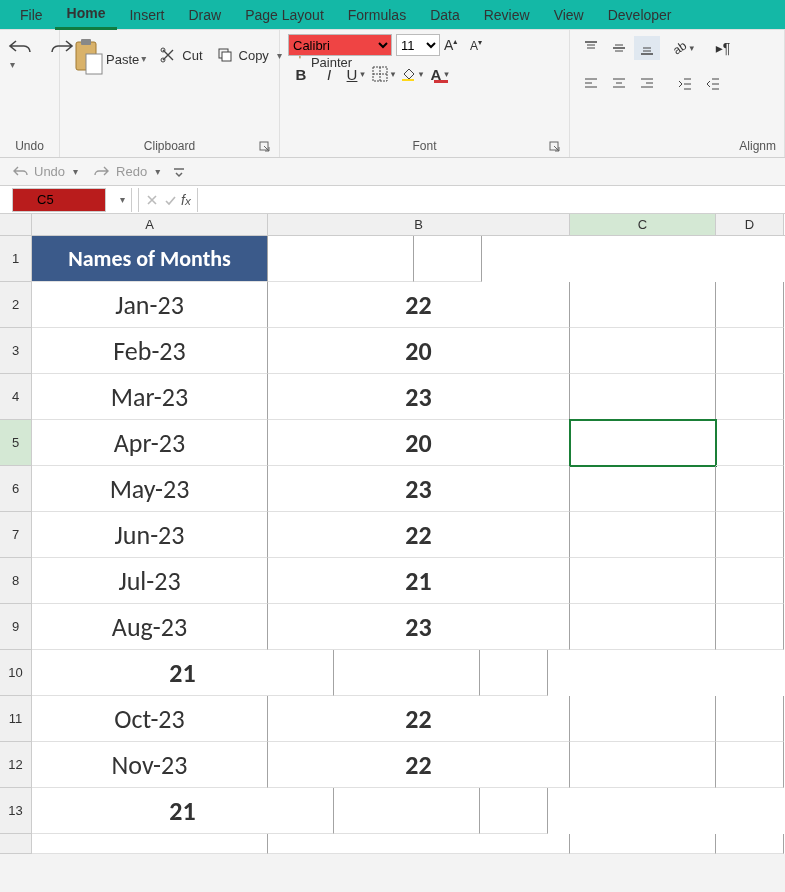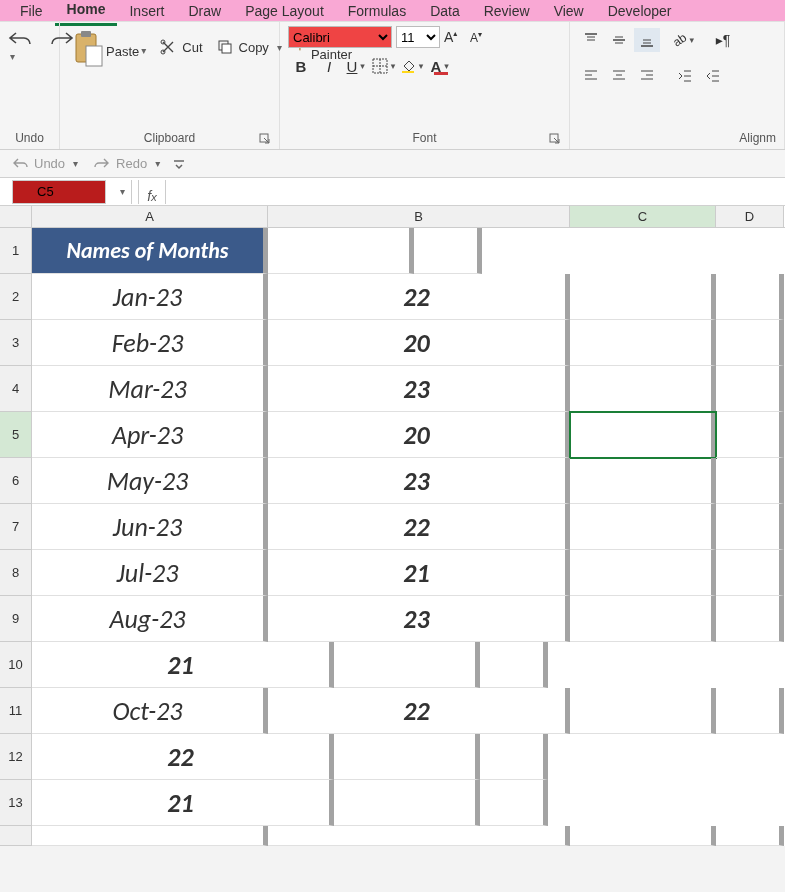--- a/index.html
+++ b/index.html
@@ -7,23 +7,23 @@
   font-family: "Segoe UI", Arial, sans-serif;
   font-size: 13px;
   background: #f3f3f3;
   width: 785px;
   height: 892px;
   overflow: hidden;
   color: #333;
 }
 .menubar {
   display: flex;
-  background: #f9a8d4;
+  background: #14b8a6;
   border-bottom: 1px solid #e0e0e0;
-  height: 22px;
+  height: 30px;
   align-items: center;
   padding: 0 8px;
 }
 .menubar .tab {
   padding: 0 12px;
   height: 30px;
   display: flex;
   align-items: center;
   cursor: pointer;
   font-size: 14px;
@@ -111,21 +111,21 @@
   align-items: center;
   height: 28px;
   background: #fff;
   border-bottom: 1px solid #d0d0d0;
 }
 .name-box {
   width: 94px; height: 24px; border: 1px solid #ccc;
   margin: 0 12px; font-size: 13px; padding: 2px 24px;
   background: #b91c1c;
 }
-.fx-area { display: flex; align-items: center; gap: 4px; padding: 0 6px; border-left:1px solid #ccc; border-right:1px solid #ccc; height:24px;flex-direction:column;}
+.fx-area { display: flex; align-items: center; gap: 4px; padding: 0 6px; border-left:1px solid #ccc; border-right:1px solid #ccc; height:24px;}
 .fx-icon { font-style: italic; font-size: 14px; color:#555;}
 .formula-input {
   flex: 1; border: none; height: 24px; font-size: 13px;
   padding: 2px 6px; outline: none; background:#fff;
 }
 .grid-area { background: #fff; position: relative; }
 .colheaders { display: flex; height: 22px; border-bottom: 1px solid #ccc; }
 .corner { width: 32px; background: #f0f0f0; border-right: 1px solid #ccc; }
 .colh {
   background: #f0f0f0; border-right: 1px solid #ccc;
@@ -140,25 +140,24 @@
 .rows { display: flex; flex-direction: column; }
 .row { display: flex; height: 46px; }
 .rowh {
   width: 32px; background: #f0f0f0; border-right: 1px solid #ccc;
   border-bottom: 1px solid #ccc;
   display: flex; align-items: center; justify-content: center;
   font-size: 13px;
 }
 .rowh.selected { background: #d4e8d4; }
 .cell {
-  border-right: 5px solid #a3a3a3;
+  border-right: 1px solid #a3a3a3;
   border-bottom: 1px solid #e0e0e0;
   display: flex; align-items: center; justify-content: center;
   font-family: Calibri, Arial, sans-serif;
-  font-style: italic;
 }
 .hdrcell {
   background: #3b5a8a; color: #fff; font-weight: 700;
   font-size: 22px;
 }
 .datacell-a { font-size: 26px; }
 .datacell-b { font-size: 26px; font-weight: 700; }
 .selected-cell { outline: 2px solid #1a7f37; outline-offset: -1px; background:#fff; }
 .row.last { height: 20px; }
 svg { display: block; }
@@ -507,20 +506,21 @@
       </div>
       <div class="row">
         <div class="rowh">11</div>
         <div class="cell colA datacell-a">Oct-23</div>
         <div class="cell colB datacell-b">22</div>
         <div class="cell colC"></div>
         <div class="cell colD"></div>
       </div>
       <div class="row">
         <div class="rowh">12</div>
+        <div class="cell colA datacell-a">Nov-23</div>
         <div class="cell colB datacell-b">22</div>
         <div class="cell colC"></div>
         <div class="cell colD"></div>
       </div>
       <div class="row">
         <div class="rowh">13</div>
         <div class="cell colB datacell-b">21</div>
         <div class="cell colC"></div>
         <div class="cell colD"></div>
       </div>

